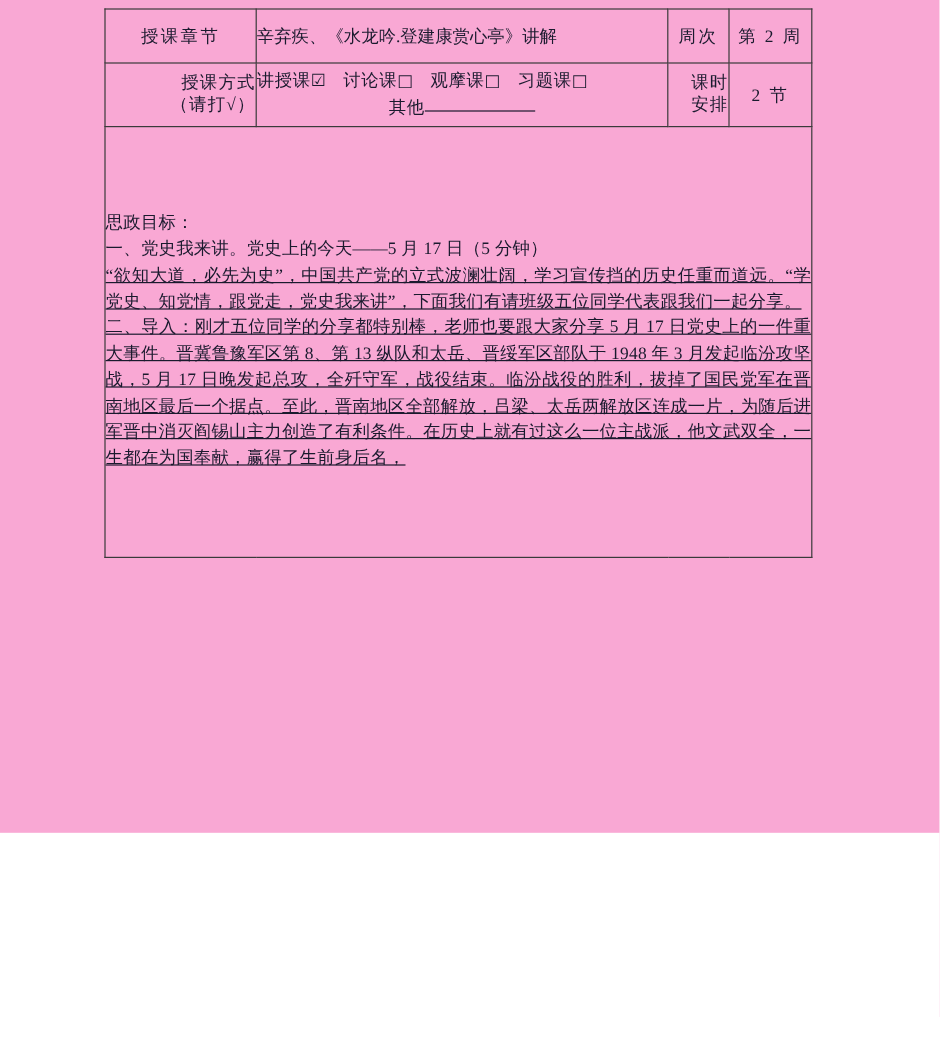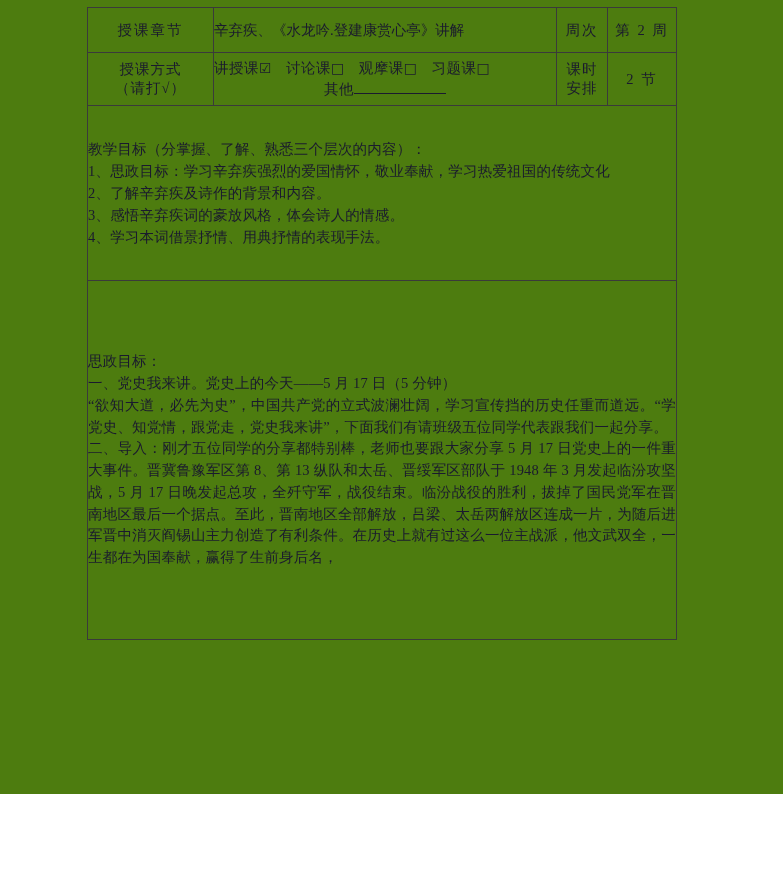--- a/index.html
+++ b/index.html
@@ -10,22 +10,22 @@
   body {
     width: 783px;
     height: 875px;
     font-family: "Liberation Serif", "DejaVu Serif", serif;
     color: #1a1a2e;
     overflow: hidden;
   }
   .page {
     position: relative;
     width: 783px;
-    height: 794px;
-    background: #4d7c0f;
+    height: 694px;
+    background: #f9a8d4;
   }
   .lesson-table {
     position: absolute;
     left: 87px;
     top: 7px;
     width: 589px;
     border-collapse: collapse;
     table-layout: fixed;
   }
   .lesson-table td {
@@ -64,21 +64,21 @@
   .chk { font-family: "DejaVu Sans", sans-serif; font-size: 14px; }
   .gap-sm { display: inline-block; width: 14px; }
   .blank-line {
     display: inline-block;
     width: 92px;
     border-bottom: 1px solid #1a1a2e;
     height: 0.95em;
     vertical-align: baseline;
   }
   .stacked {
-    text-align: center;
+    text-align: right;
     line-height: 1.3;
     letter-spacing: 1px;
   }
 
   
   .block {
     padding: 8px 10px 8px 12px;
     vertical-align: top;
     font-size: 14.5px;
   }
@@ -97,20 +97,21 @@
     margin: 0 0 14px 0;
   }
   .content-para {
     margin: 0 0 12px 0;
     line-height: 1.95;
     text-align: justify;
     text-justify: inter-ideograph;
   }
   .content-para-indent {
     text-indent: 0;
+    text-decoration: underline;
   }
 </style>
 </head>
 <body>
 
 <div class="page">
 
   <table class="lesson-table">
     <colgroup>
       <col class="col-label">
@@ -150,29 +151,20 @@
         </td>
         <td class="stacked">
           <div>课时</div>
           <div>安排</div>
         </td>
         <td class="cell-center">
           <span>2 节</span>
         </td>
       </tr>
 
-      <tr>
-        <td class="block block-objectives" colspan="4">
-          <p class="list-line">教学目标（分掌握、了解、熟悉三个层次的内容）：</p>
-          <p class="list-line">1、思政目标：学习辛弃疾强烈的爱国情怀，敬业奉献，学习热爱祖国的传统文化</p>
-          <p class="list-line">2、了解辛弃疾及诗作的背景和内容。</p>
-          <p class="list-line">3、感悟辛弃疾词的豪放风格，体会诗人的情感。</p>
-          <p class="list-line">4、学习本词借景抒情、用典抒情的表现手法。</p>
-        </td>
-      </tr>
 
 
       <tr>
         <td class="block block-content" colspan="4">
           <p class="content-head">思政目标：</p>
           <p class="content-para">一、党史我来讲。党史上的今天——5 月 17 日（5 分钟）</p>
           <p class="content-para content-para-indent">“欲知大道，必先为史”，中国共产党的立式波澜壮阔，学习宣传挡的历史任重而道远。“学党史、知党情，跟党走，党史我来讲”，下面我们有请班级五位同学代表跟我们一起分享。</p>
           <p class="content-para content-para-indent">二、导入：刚才五位同学的分享都特别棒，老师也要跟大家分享 5 月 17 日党史上的一件重大事件。晋冀鲁豫军区第 8、第 13 纵队和太岳、晋绥军区部队于 1948 年 3 月发起临汾攻坚战，5 月 17 日晚发起总攻，全歼守军，战役结束。临汾战役的胜利，拔掉了国民党军在晋南地区最后一个据点。至此，晋南地区全部解放，吕梁、太岳两解放区连成一片，为随后进军晋中消灭阎锡山主力创造了有利条件。在历史上就有过这么一位主战派，他文武双全，一生都在为国奉献，赢得了生前身后名，</p>
         </td>
       </tr>

